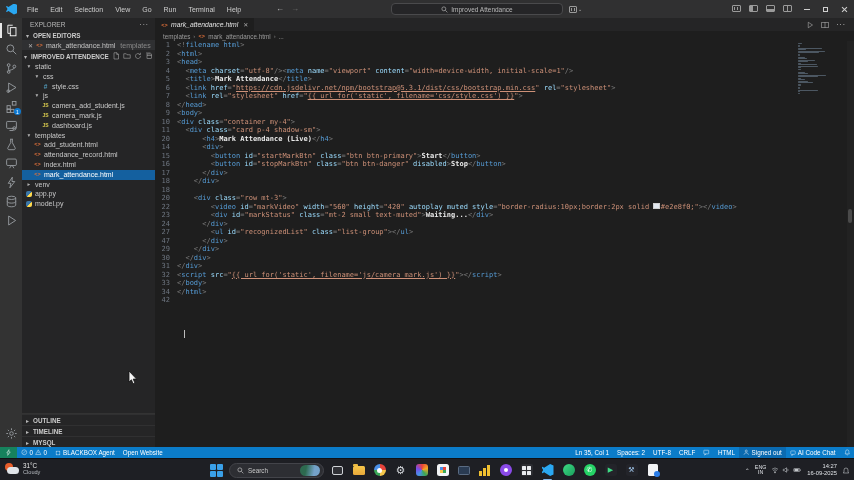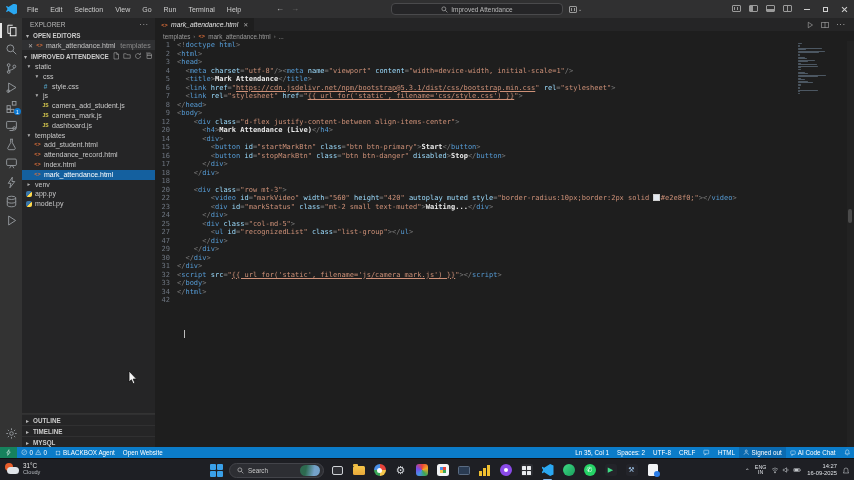--- a/index.html
+++ b/index.html
@@ -449,42 +449,42 @@
             <div class="mm-bar" style="width: 2.08px;"></div>
             <div class="mm-bar" style="width: 1.56px;"></div>
             <div class="mm-bar" style="width: 20.02px;"></div>
             <div class="mm-bar" style="width: 1.82px;"></div>
             <div class="mm-bar" style="width: 1.82px;"></div>
             <div class="mm-bar" style="width: 0px;"></div>
           </div>
         <div class="scrollbar-track">
             <div class="scrollbar-thumb"></div>
           </div>
-      <div class="cl"><span class="ln">1</span><span class="lc"><span class="tk-p">&lt;!</span><span class="tk-t">doctype</span><span class="tk-p"> </span><span class="tk-t">html</span><span class="tk-p">&gt;</span></span></div>
+      <div class="cl"><span class="ln">1</span><span class="lc"><span class="tk-p">&lt;!</span><span class="tk-t">filename</span><span class="tk-p"> </span><span class="tk-t">html</span><span class="tk-p">&gt;</span></span></div>
           <div class="cl"><span class="ln">2</span><span class="lc"><span class="tk-p">&lt;</span><span class="tk-t">html</span><span class="tk-p">&gt;</span></span></div>
           <div class="cl"><span class="ln">3</span><span class="lc"><span class="tk-p">&lt;</span><span class="tk-t">head</span><span class="tk-p">&gt;</span></span></div>
           <div class="cl"><span class="ln">4</span><span class="lc"><span class="tk-p">  &lt;</span><span class="tk-t">meta</span><span class="tk-p"> </span><span class="tk-a">charset</span><span class="tk-p">=</span><span class="tk-s">"utf-8"</span><span class="tk-p">/&gt;&lt;</span><span class="tk-t">meta</span><span class="tk-p"> </span><span class="tk-a">name</span><span class="tk-p">=</span><span class="tk-s">"viewport"</span><span class="tk-p"> </span><span class="tk-a">content</span><span class="tk-p">=</span><span class="tk-s">"width=device-width, initial-scale=1"</span><span class="tk-p">/&gt;</span></span></div>
           <div class="cl"><span class="ln">5</span><span class="lc"><span class="tk-p">  &lt;</span><span class="tk-t">title</span><span class="tk-p">&gt;</span><span class="tk-x">Mark Attendance</span><span class="tk-p">&lt;/</span><span class="tk-t">title</span><span class="tk-p">&gt;</span></span></div>
           <div class="cl"><span class="ln">6</span><span class="lc"><span class="tk-p">  &lt;</span><span class="tk-t">link</span><span class="tk-p"> </span><span class="tk-a">href</span><span class="tk-p">=</span><span class="tk-s">"</span><span class="tk-u">https://cdn.jsdelivr.net/npm/bootstrap@5.3.1/dist/css/bootstrap.min.css</span><span class="tk-s">"</span><span class="tk-p"> </span><span class="tk-a">rel</span><span class="tk-p">=</span><span class="tk-s">"stylesheet"</span><span class="tk-p">&gt;</span></span></div>
           <div class="cl"><span class="ln">7</span><span class="lc"><span class="tk-p">  &lt;</span><span class="tk-t">link</span><span class="tk-p"> </span><span class="tk-a">rel</span><span class="tk-p">=</span><span class="tk-s">"stylesheet"</span><span class="tk-p"> </span><span class="tk-a">href</span><span class="tk-p">=</span><span class="tk-s">"</span><span class="tk-u">{{ url_for('static', filename='css/style.css') }}</span><span class="tk-s">"</span><span class="tk-p">&gt;</span></span></div>
           <div class="cl"><span class="ln">8</span><span class="lc"><span class="tk-p">&lt;/</span><span class="tk-t">head</span><span class="tk-p">&gt;</span></span></div>
           <div class="cl"><span class="ln">9</span><span class="lc"><span class="tk-p">&lt;</span><span class="tk-t">body</span><span class="tk-p">&gt;</span></span></div>
-          <div class="cl"><span class="ln">12</span><span class="lc"><span class="tk-p">    &lt;</span><span class="tk-t">div</span><span class="tk-p"> </span><span class="tk-a">class</span><span class="tk-p">=</span><span class="tk-s">"d-flex justify-content-between align-items-center"</span><span class="tk-p">&gt;</span></span></div>
+          <div class="cl"><span class="ln">10</span><span class="lc"><span class="tk-p">&lt;</span><span class="tk-t">div</span><span class="tk-p"> </span><span class="tk-a">class</span><span class="tk-p">=</span><span class="tk-s">"container my-4"</span><span class="tk-p">&gt;</span></span></div>
+          <div class="cl"><span class="ln">11</span><span class="lc"><span class="tk-p">  &lt;</span><span class="tk-t">div</span><span class="tk-p"> </span><span class="tk-a">class</span><span class="tk-p">=</span><span class="tk-s">"card p-4 shadow-sm"</span><span class="tk-p">&gt;</span></span></div>
           <div class="cl"><span class="ln">20</span><span class="lc"><span class="tk-p">      &lt;</span><span class="tk-t">h4</span><span class="tk-p">&gt;</span><span class="tk-x">Mark Attendance (Live)</span><span class="tk-p">&lt;/</span><span class="tk-t">h4</span><span class="tk-p">&gt;</span></span></div>
           <div class="cl"><span class="ln">14</span><span class="lc"><span class="tk-p">      &lt;</span><span class="tk-t">div</span><span class="tk-p">&gt;</span></span></div>
           <div class="cl"><span class="ln">15</span><span class="lc"><span class="tk-p">        &lt;</span><span class="tk-t">button</span><span class="tk-p"> </span><span class="tk-a">id</span><span class="tk-p">=</span><span class="tk-s">"startMarkBtn"</span><span class="tk-p"> </span><span class="tk-a">class</span><span class="tk-p">=</span><span class="tk-s">"btn btn-primary"</span><span class="tk-p">&gt;</span><span class="tk-x">Start</span><span class="tk-p">&lt;/</span><span class="tk-t">button</span><span class="tk-p">&gt;</span></span></div>
           <div class="cl"><span class="ln">16</span><span class="lc"><span class="tk-p">        &lt;</span><span class="tk-t">button</span><span class="tk-p"> </span><span class="tk-a">id</span><span class="tk-p">=</span><span class="tk-s">"stopMarkBtn"</span><span class="tk-p"> </span><span class="tk-a">class</span><span class="tk-p">=</span><span class="tk-s">"btn btn-danger"</span><span class="tk-p"> </span><span class="tk-a">disabled</span><span class="tk-p">&gt;</span><span class="tk-x">Stop</span><span class="tk-p">&lt;/</span><span class="tk-t">button</span><span class="tk-p">&gt;</span></span></div>
           <div class="cl"><span class="ln">17</span><span class="lc"><span class="tk-p">      &lt;/</span><span class="tk-t">div</span><span class="tk-p">&gt;</span></span></div>
           <div class="cl"><span class="ln">18</span><span class="lc"><span class="tk-p">    &lt;/</span><span class="tk-t">div</span><span class="tk-p">&gt;</span></span></div>
           <div class="cl"><span class="ln">18</span><span class="lc"></span></div>
           <div class="cl"><span class="ln">20</span><span class="lc"><span class="tk-p">    &lt;</span><span class="tk-t">div</span><span class="tk-p"> </span><span class="tk-a">class</span><span class="tk-p">=</span><span class="tk-s">"row mt-3"</span><span class="tk-p">&gt;</span></span></div>
           <div class="cl"><span class="ln">22</span><span class="lc"><span class="tk-p">        &lt;</span><span class="tk-t">video</span><span class="tk-p"> </span><span class="tk-a">id</span><span class="tk-p">=</span><span class="tk-s">"markVideo"</span><span class="tk-p"> </span><span class="tk-a">width</span><span class="tk-p">=</span><span class="tk-s">"560"</span><span class="tk-p"> </span><span class="tk-a">height</span><span class="tk-p">=</span><span class="tk-s">"420"</span><span class="tk-p"> </span><span class="tk-a">autoplay</span><span class="tk-p"> </span><span class="tk-a">muted</span><span class="tk-p"> </span><span class="tk-a">style</span><span class="tk-p">=</span><span class="tk-s">"border-radius:10px;border:2px solid </span><span class="tk-w"></span><span class="tk-s">#e2e8f0;"</span><span class="tk-p">&gt;&lt;/</span><span class="tk-t">video</span><span class="tk-p">&gt;</span></span></div>
           <div class="cl"><span class="ln">23</span><span class="lc"><span class="tk-p">        &lt;</span><span class="tk-t">div</span><span class="tk-p"> </span><span class="tk-a">id</span><span class="tk-p">=</span><span class="tk-s">"markStatus"</span><span class="tk-p"> </span><span class="tk-a">class</span><span class="tk-p">=</span><span class="tk-s">"mt-2 small text-muted"</span><span class="tk-p">&gt;</span><span class="tk-x">Waiting...</span><span class="tk-p">&lt;/</span><span class="tk-t">div</span><span class="tk-p">&gt;</span></span></div>
           <div class="cl"><span class="ln">24</span><span class="lc"><span class="tk-p">      &lt;/</span><span class="tk-t">div</span><span class="tk-p">&gt;</span></span></div>
-          <div class="cl"><span class="ln">25</span><span class="lc"><span class="tk-p">      &lt;</span><span class="tk-t">div</span><span class="tk-p"> </span><span class="tk-a">class</span><span class="tk-p">=</span><span class="tk-s">"col-md-5"</span><span class="tk-p">&gt;</span></span></div>
           <div class="cl"><span class="ln">27</span><span class="lc"><span class="tk-p">        &lt;</span><span class="tk-t">ul</span><span class="tk-p"> </span><span class="tk-a">id</span><span class="tk-p">=</span><span class="tk-s">"recognizedList"</span><span class="tk-p"> </span><span class="tk-a">class</span><span class="tk-p">=</span><span class="tk-s">"list-group"</span><span class="tk-p">&gt;&lt;/</span><span class="tk-t">ul</span><span class="tk-p">&gt;</span></span></div>
           <div class="cl"><span class="ln">47</span><span class="lc"><span class="tk-p">      &lt;/</span><span class="tk-t">div</span><span class="tk-p">&gt;</span></span></div>
           <div class="cl"><span class="ln">29</span><span class="lc"><span class="tk-p">    &lt;/</span><span class="tk-t">div</span><span class="tk-p">&gt;</span></span></div>
           <div class="cl"><span class="ln">30</span><span class="lc"><span class="tk-p">  &lt;/</span><span class="tk-t">div</span><span class="tk-p">&gt;</span></span></div>
           <div class="cl"><span class="ln">31</span><span class="lc"><span class="tk-p">&lt;/</span><span class="tk-t">div</span><span class="tk-p">&gt;</span></span></div>
           <div class="cl"><span class="ln">32</span><span class="lc"><span class="tk-p">&lt;</span><span class="tk-t">script</span><span class="tk-p"> </span><span class="tk-a">src</span><span class="tk-p">=</span><span class="tk-s">"</span><span class="tk-u">{{ url_for('static', filename='js/camera_mark.js') }}</span><span class="tk-s">"</span><span class="tk-p">&gt;&lt;/</span><span class="tk-t">script</span><span class="tk-p">&gt;</span></span></div>
           <div class="cl"><span class="ln">33</span><span class="lc"><span class="tk-p">&lt;/</span><span class="tk-t">body</span><span class="tk-p">&gt;</span></span></div>
           <div class="cl"><span class="ln">34</span><span class="lc"><span class="tk-p">&lt;/</span><span class="tk-t">html</span><span class="tk-p">&gt;</span></span></div>
           <div class="cl"><span class="ln">42</span><span class="lc"></span></div>
           <div class="caret" style="left: 29px; top: 289px;"></div>

